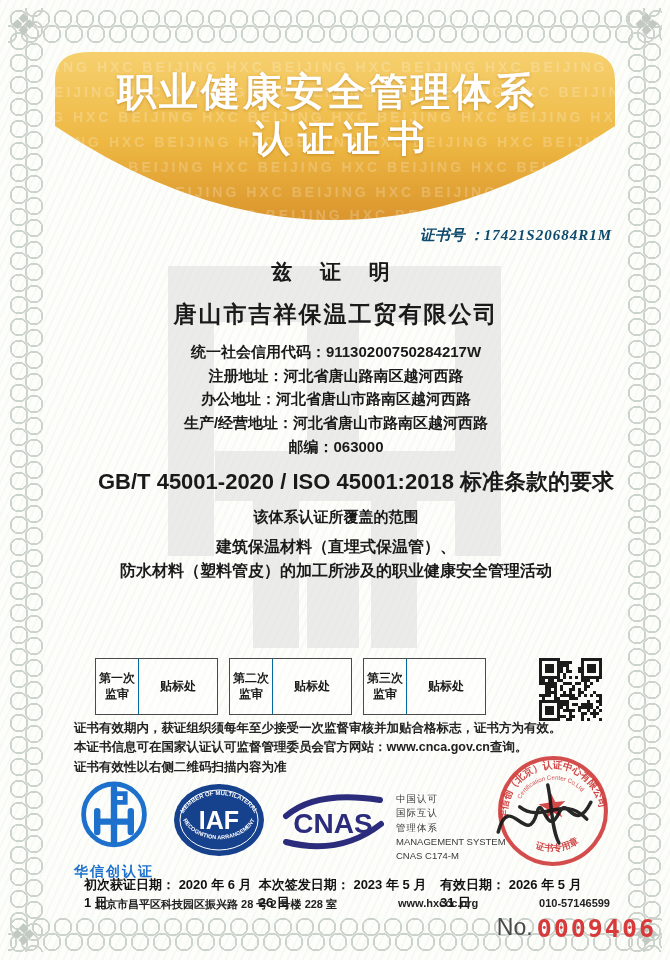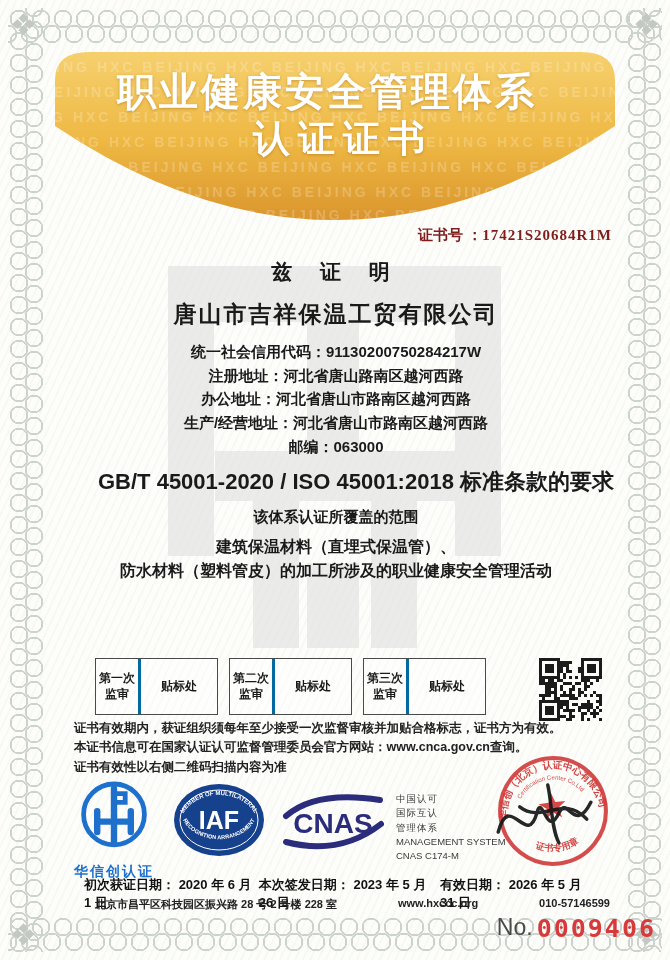--- a/index.html
+++ b/index.html
@@ -28,38 +28,38 @@
   .c-tl{top:10px;left:10px;} .c-tr{top:10px;right:10px;}
   .c-bl{bottom:10px;left:10px;} .c-br{bottom:10px;right:10px;}
   
   .arch{position:absolute;left:55px;top:52px;width:560px;height:178px;z-index:3;}
   .titles{position:absolute;left:0;right:16px;top:68px;z-index:4;text-align:center;color:#fff;
           font-family:Liberation Serif, serif;font-weight:800;
           text-shadow:0 1px 3px rgba(150,95,15,.45);}
   .title1{font-size:39px;letter-spacing:3px;line-height:1.25;}
   .title2{font-size:37px;letter-spacing:8px;line-height:1.2;padding-left:32px;}
   
-  .certno{position:absolute;right:58px;top:226px;z-index:4;font-size:15px;font-weight:bold;color:#7f1d1d;}
+  .certno{position:absolute;right:58px;top:226px;z-index:4;font-size:15px;font-weight:bold;color:#0c4a6e;font-style:italic;}
   .certno .num{font-family:"Liberation Serif",serif;font-weight:600;letter-spacing:1px;}
   
   .glyph-wm{position:absolute;left:165px;top:263px;width:340px;height:390px;z-index:1;opacity:.55;}
   
   .content{position:absolute;left:58px;right:56px;top:258px;z-index:4;text-align:center;}
   .certify{font-size:21px;font-weight:bold;letter-spacing:11px;margin-bottom:13px;}
   .company{font-size:23px;font-weight:bold;letter-spacing:2px;margin-bottom:10px;}
   .info{font-size:15px;font-weight:bold;line-height:1.58;}
   .conform{font-size:15px;font-weight:bold;margin-top:17px;}
   .standard{font-size:22px;font-weight:bold;margin-top:9px;text-align:right;}
   .scope-title{font-size:15px;font-weight:bold;margin-top:11px;}
   .scope1{font-size:16px;font-weight:bold;margin-top:10px;}
   .scope2{font-size:16px;font-weight:bold;margin-top:3px;}
   
   .audits{position:absolute;left:95px;top:658px;z-index:4;display:flex;gap:11px;}
   .audit-box{width:121px;height:55px;border:1px solid #4a4a4a;display:flex;background:rgba(255,255,255,.4);}
-  .audit-left{width:42px;border-right:3px solid #0369a1;display:flex;flex-direction:column;
+  .audit-left{width:42px;border-right:1px solid #0369a1;display:flex;flex-direction:column;
               align-items:center;justify-content:center;font-size:12px;font-weight:bold;line-height:1.3;}
   .audit-right{flex:1;display:flex;align-items:center;justify-content:center;font-size:12px;font-weight:bold;}
   .qr{position:absolute;left:539px;top:658px;width:63px;height:63px;z-index:4;}
   
   .notes{position:absolute;left:74px;right:64px;top:719px;z-index:4;font-size:12.5px;
          font-weight:600;line-height:1.55;color:#222;}
   
   .logo-hxc{position:absolute;left:66px;top:776px;width:96px;z-index:4;text-align:center;}
   .logo-hxc .cap{margin-top:3px;font-size:14px;font-weight:bold;letter-spacing:2px;color:#1d71cc;}
   .logo-iaf{position:absolute;left:172px;top:782px;width:94px;height:76px;z-index:4;}

